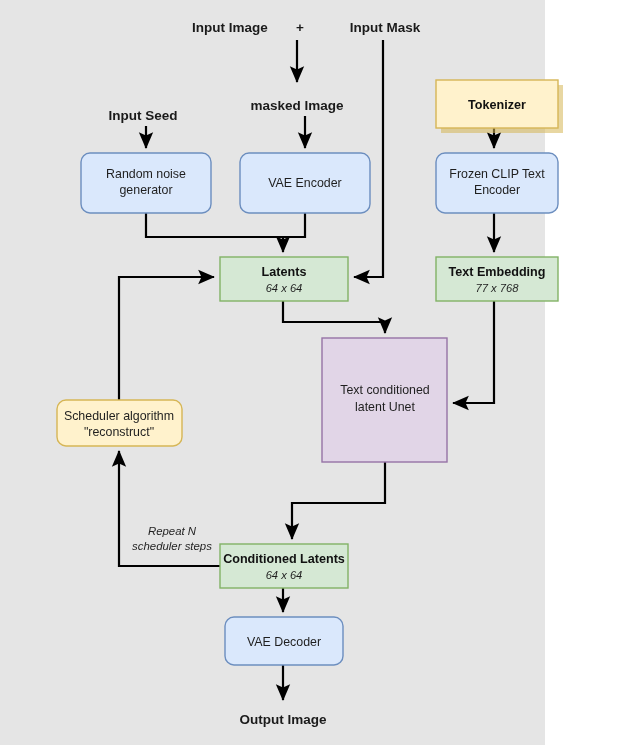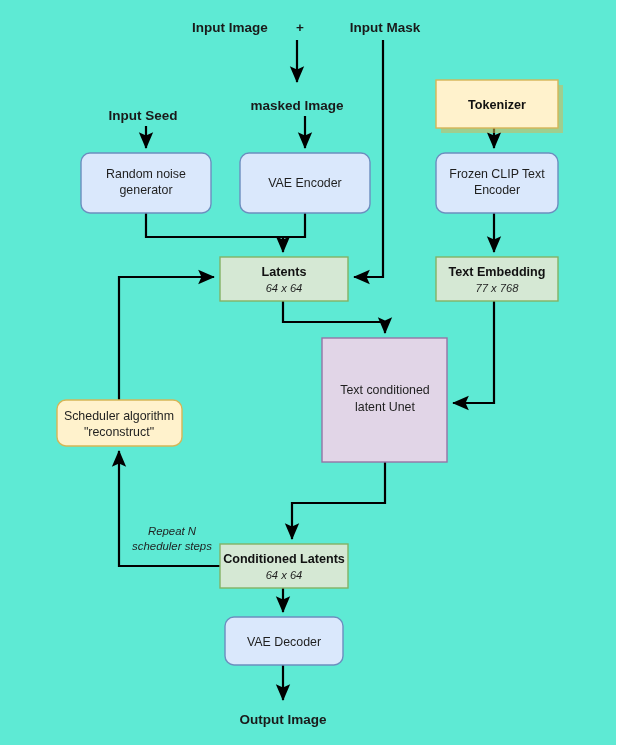--- a/index.html
+++ b/index.html
@@ -8,23 +8,23 @@
     background: #ffffff;
   }
   body {
     font-family: "Liberation Sans", sans-serif;
     width: 624px;
     height: 745px;
     overflow: hidden;
   }
   #diagram-root {
     position: relative;
-    width: 616px;
+    width: 545px;
     height: 745px;
-    background: #5eead4;
+    background: #e5e5e5;
   }
   svg.diagram {
     display: block;
     width: 624px;
     height: 745px;
   }
   .edge {
     stroke: #000000;
     stroke-width: 2.2;
     fill: none;

